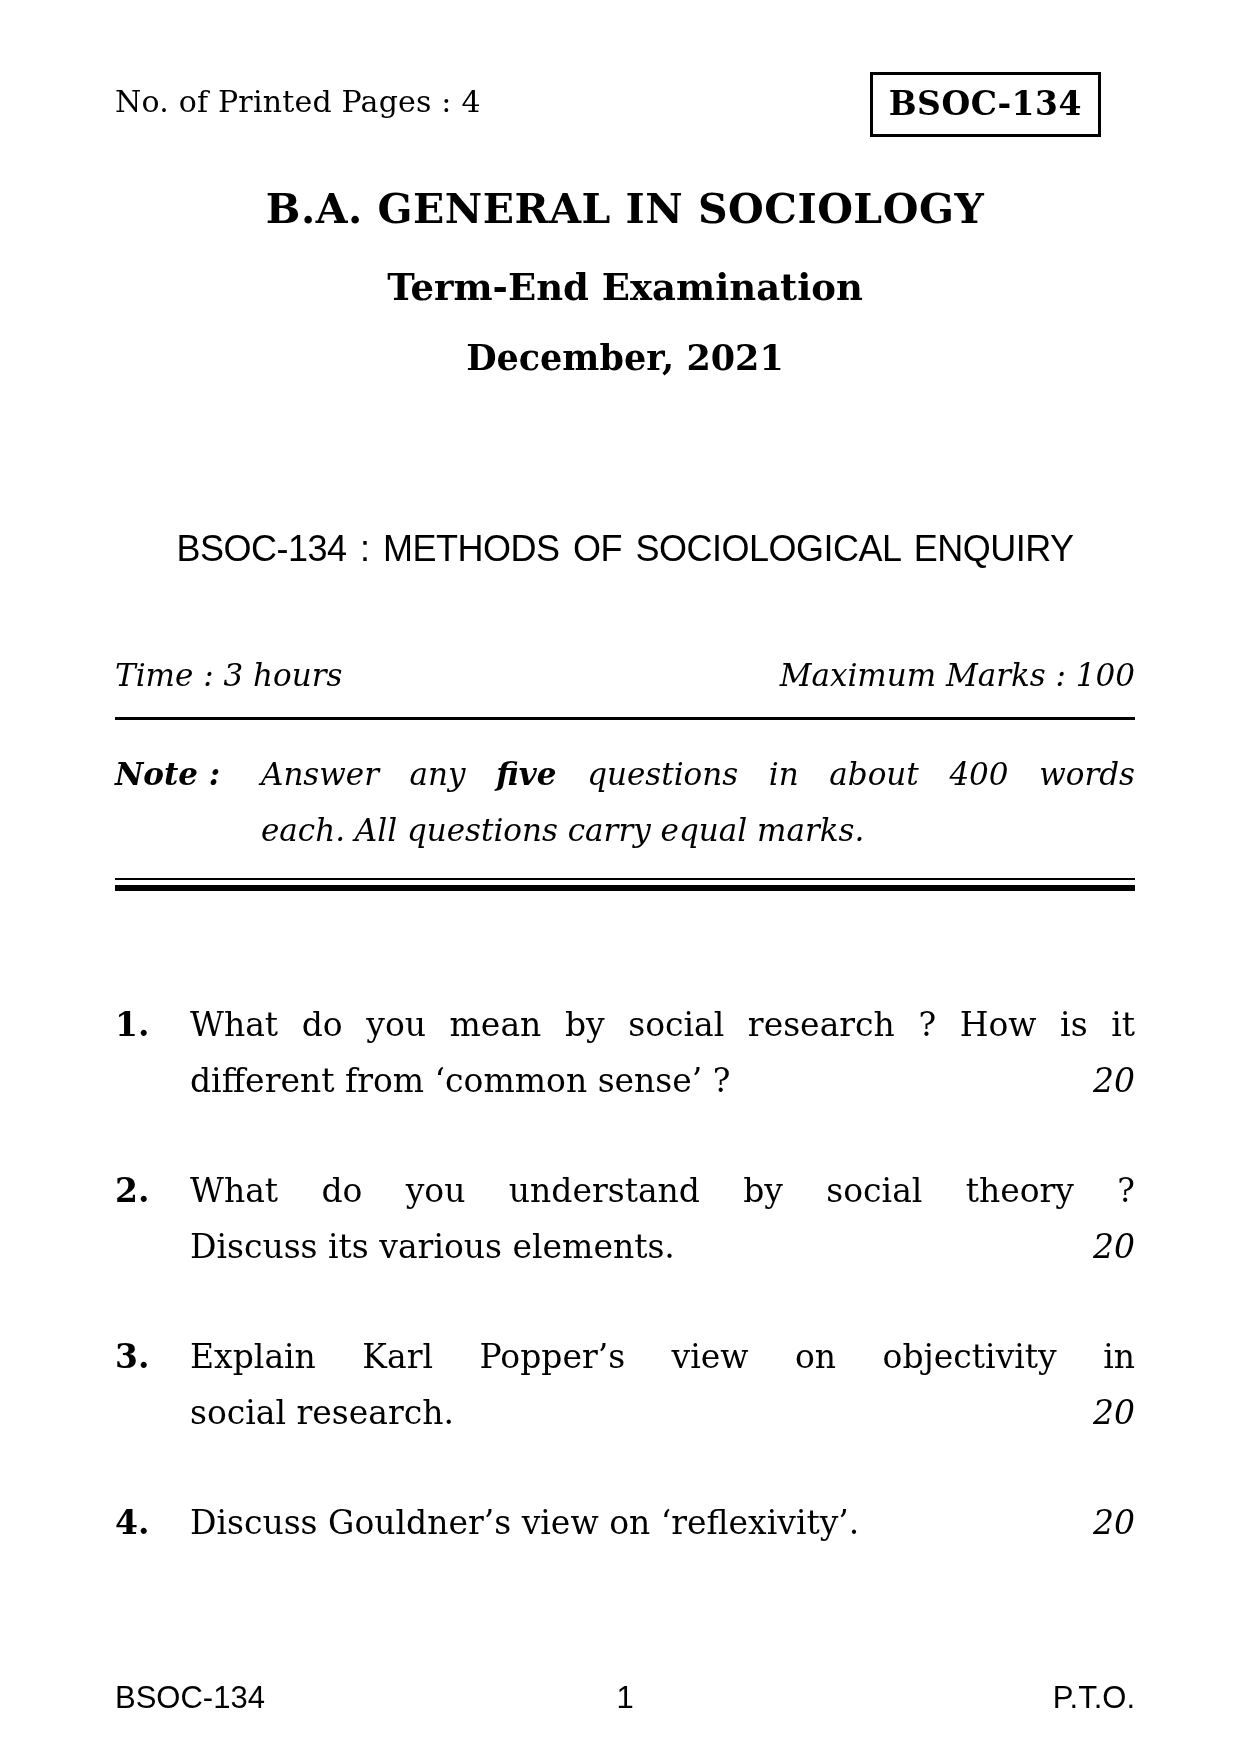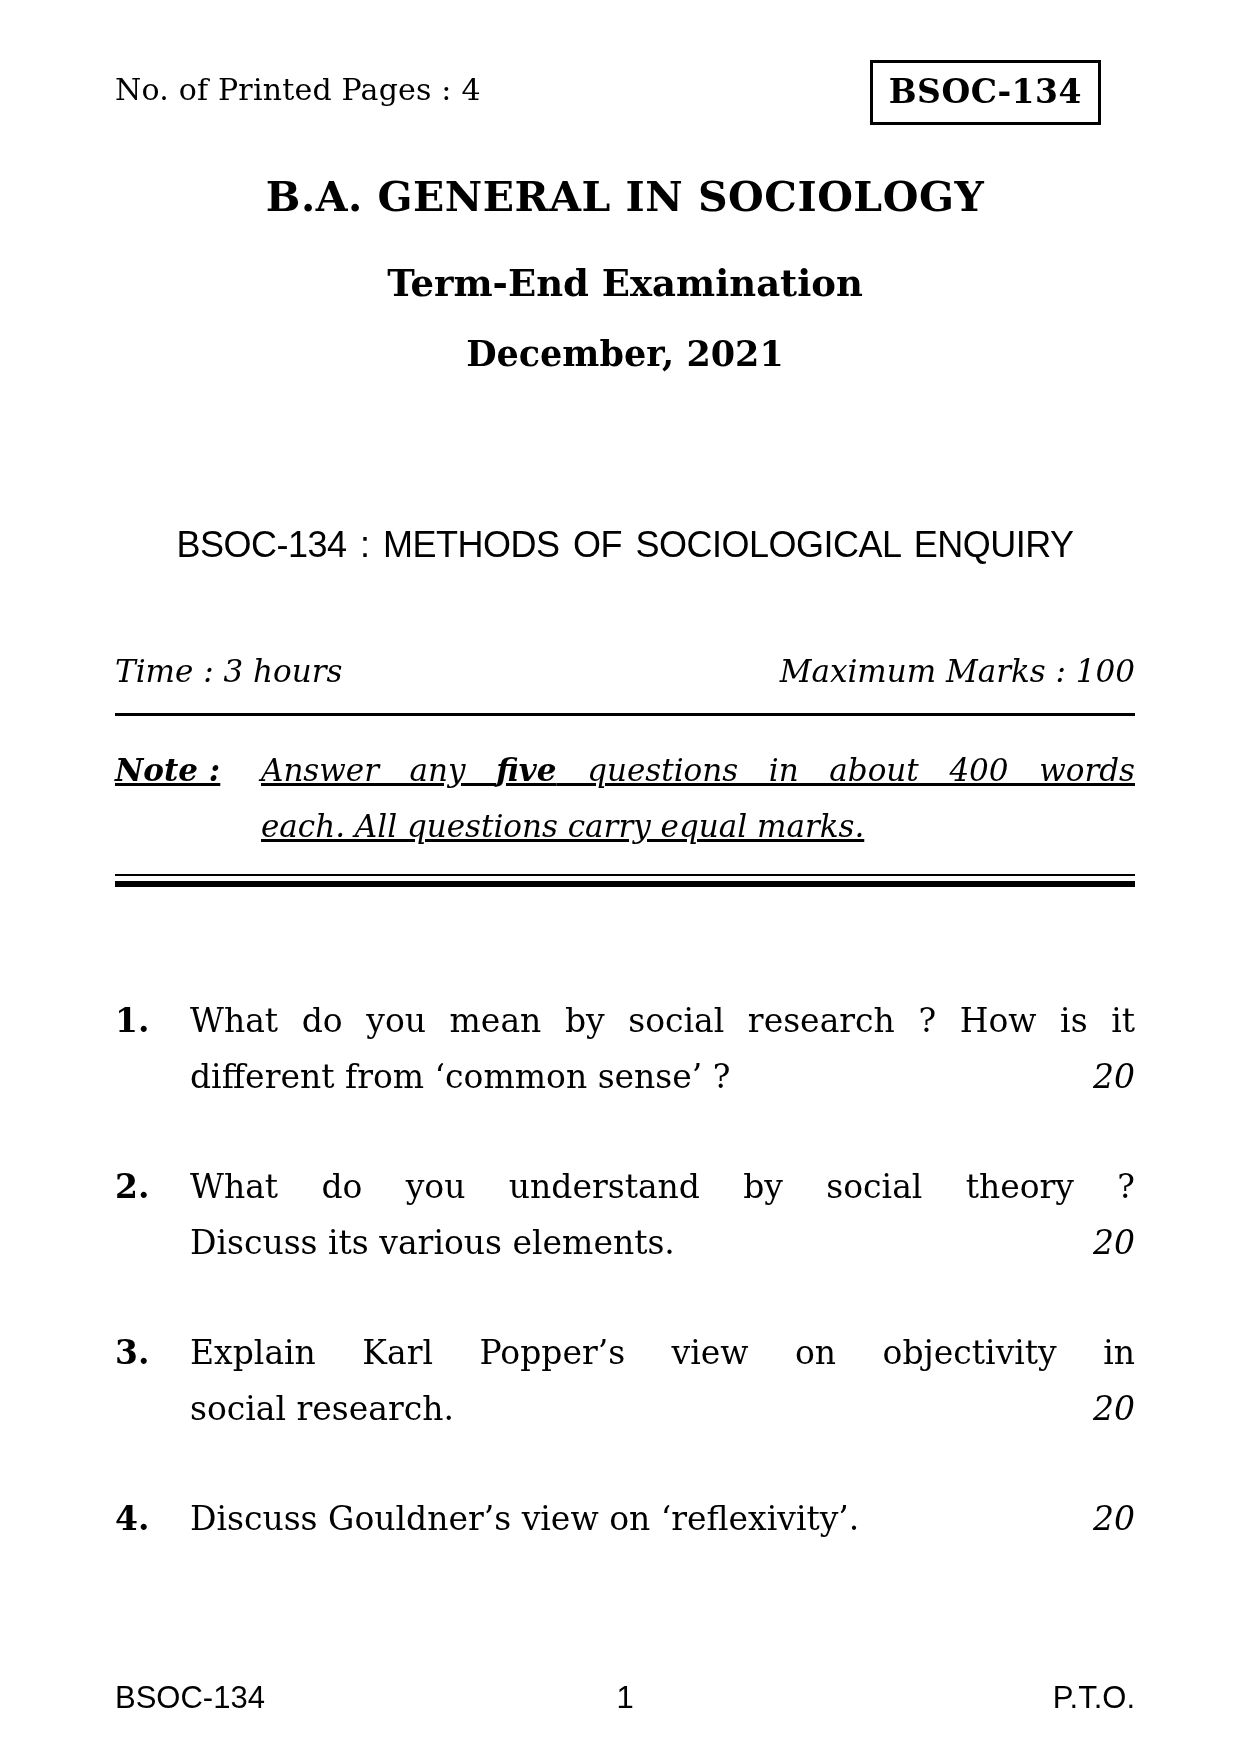--- a/index.html
+++ b/index.html
@@ -8,21 +8,21 @@
     background: #e8e8e8;
   }
   .page {
     position: relative;
     width: 1241px;
     height: 1754px;
     margin: 0 auto;
     background: #ffffff;
     color: #000000;
     box-sizing: border-box;
-    padding: 0 106px 0 115px;
+    padding: 12px 106px 0 115px;
     overflow: hidden;
     font-family: "DejaVu Serif", serif;
   }
 
   
   .header-row {
     display: flex;
     justify-content: space-between;
     align-items: flex-start;
     padding-top: 60px;
@@ -38,21 +38,21 @@
     font-weight: bold;
     font-size: 33px;
     margin-right: 34px;
     letter-spacing: 0.5px;
   }
 
   
   .title-block { text-align: center; }
   .t-line1 { margin-top: 48px; font-weight: bold; font-size: 41px; letter-spacing: 0.5px; }
   .t-line2 { margin-top: 26px; font-weight: bold; font-size: 35px; }
-  .t-line3 { margin-top: 40px; font-weight: bold; font-size: 37px; }
+  .t-line3 { margin-top: 32px; font-weight: bold; font-size: 37px; }
   .t-line4 { margin-top: 28px; font-weight: bold; font-size: 35px; }
 
   
   .subject-heading {
     margin-top: 150px;
     text-align: center;
     font-family: "Liberation Sans", sans-serif;
     font-weight: normal;
     font-size: 36px;
     letter-spacing: -0.5px;
@@ -76,21 +76,20 @@
     height: 0;
   }
 
   
   .note {
     margin-top: 26px;
     display: flex;
     font-style: italic;
     font-size: 31px;
     line-height: 56px;
-    text-decoration: underline;
   }
   .note-label {
     font-weight: bold;
     width: 146px;
     flex: 0 0 146px;
   }
   .note-body { flex: 1; }
   .note-line-justify { text-align: justify; text-align-last: justify; }
   .note-bold { font-weight: bold; }
 

